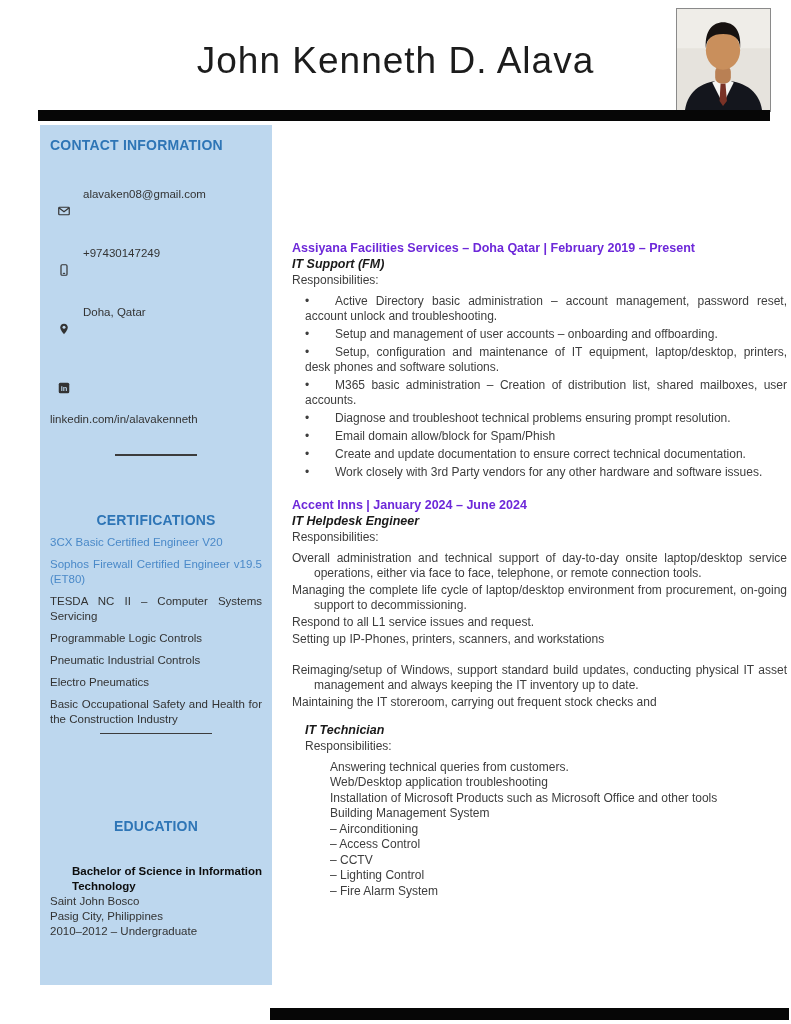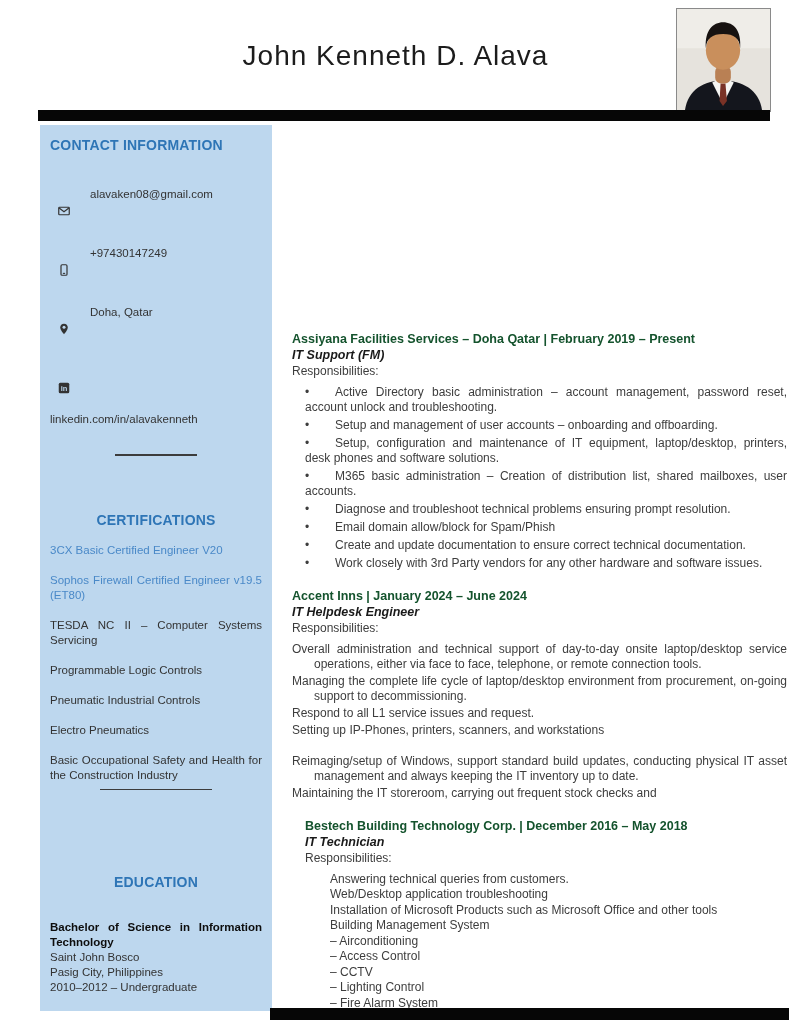--- a/index.html
+++ b/index.html
@@ -11,21 +11,21 @@
     background:#ffffff;
     font-family:"Liberation Sans", sans-serif;
     color:#3d3d3d;
     overflow:hidden;
   }
   
   .header { position:relative; height:110px; }
   .name {
     text-align:center;
     padding-top:40px;
-    font-size:28px;
+    font-size:37px;
     font-weight:400;
     letter-spacing:1px;
     color:#1c1c1c;
   }
   .photo-frame {
     position:absolute; top:8px; right:20px;
     width:95px; height:104px;
     border:1px solid #8a8a8a;
     background:#e9e7e2;
     overflow:hidden;
@@ -35,21 +35,21 @@
     position:absolute; top:110px; left:38px; right:21px;
     height:11px; background:#060606;
   }
   .footer-bar {
     position:absolute; bottom:4px; left:270px; right:2px;
     height:12px; background:#060606;
   }
   
   .body-row {
     position:absolute; top:125px; left:40px; right:4px;
-    display:flex; align-items:flex-end;
+    display:flex; align-items:center;
   }
   .sidebar {
     width:232px; min-height:860px;
     background:#BDD7EE;
     padding:12px 10px 16px 10px;
     font-size:11.5px;
     color:#333333;
   }
   .main {
     flex:1;
@@ -60,54 +60,55 @@
   
   .side-title {
     color:#2E75B6;
     font-size:14px;
     font-weight:700;
     letter-spacing:0.2px;
   }
   .center { text-align:center; }
   .contact-title { margin-bottom:12px; }
   .contact-row {
-    display:flex; align-items:center; gap:20px;
+    display:flex; align-items:center; gap:13px;
     margin:1px 0 1px 8px;
     line-height:13px;
   }
   .cicon { width:12px; height:18px; flex:0 0 12px; display:inline-flex;margin-top:40px; }
   .cicon svg { width:12px; height:12px; }
   .linkedin-url { margin-top:12px; line-height:14px; }
   .divider { width:82px; height:1.5px; background:#3c3c3c; margin:28px auto 0; }
   .cert-title { margin-top:56px; }
   .cert-item {
-    margin-top:15px;
+    margin-top:7px;
     text-align:justify;
     line-height:15px;
   }
   .cert-item.blue { color:#4A89C8; }
   .cert-underline { width:112px; height:1.5px; background:#3c3c3c; margin:6px auto 0; }
   .edu-title { margin-top:84px; }
   .edu-degree {
     margin-top:30px;
     font-weight:700;
     color:#0d0d0d;
     text-align:justify;
     line-height:15px;
+    margin-left:22px;
   }
   .edu-line { line-height:15px; }
   
   .main-title {
     color:#2E75B6;
     font-size:14px;
     font-weight:700;
     margin:14px 0 22px 0;
   }
   .job-heading {
-    font-size:12.5px; font-weight:700; color:#14532d;
+    font-size:12.5px; font-weight:700; color:#6d28d9;
     text-align:justify; line-height:16px;margin-top:17px;
   }
   .job-role {
     font-size:12.5px; font-weight:700; font-style:italic;
     color:#1a1a1a; line-height:16px;
   }
   .resp { line-height:16px; margin-bottom:6px; }
   .bullets .bullet {
     margin-left:13px;
     text-align:justify;
@@ -266,21 +267,20 @@
         <div class="spacer"></div>
         <div class="paras">
 
             <div class="para">Reimaging/setup of Windows, support standard build updates, conducting physical IT asset management and always keeping the IT inventory up to date.</div>
 
             <div class="para">Maintaining the IT storeroom, carrying out frequent stock checks and</div>
           </div>
       </div>
 
       <div class="job job3">
-        <div class="job-heading indent13">Bestech Building Technology Corp. | December 2016 – May 2018</div>
         <div class="job-role indent13">IT Technician</div>
         <div class="resp indent13">Responsibilities:</div>
         <div class="lines">
 
             <div class="plain-line">Answering technical queries from customers.</div>
 
             <div class="plain-line">Web/Desktop application troubleshooting</div>
 
 
             <div class="plain-line">Installation of Microsoft Products such as Microsoft Office and other tools</div>

